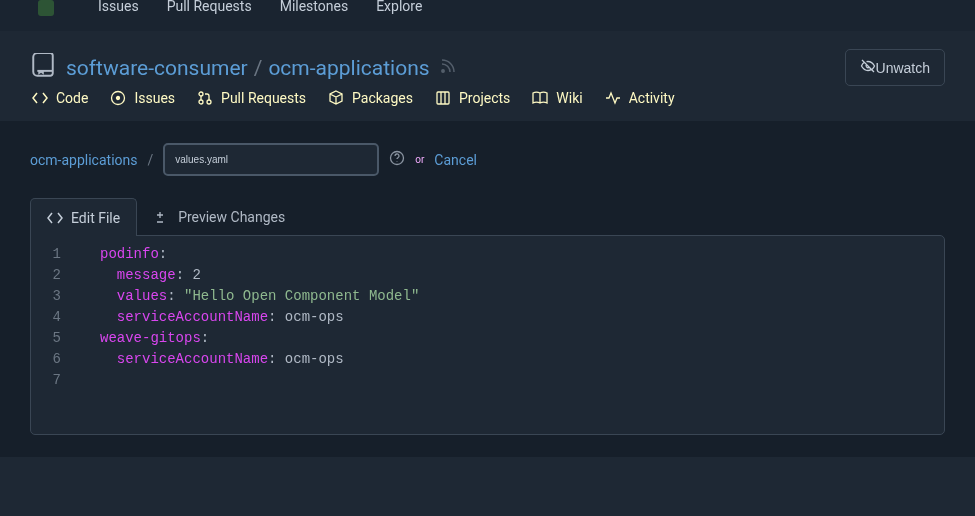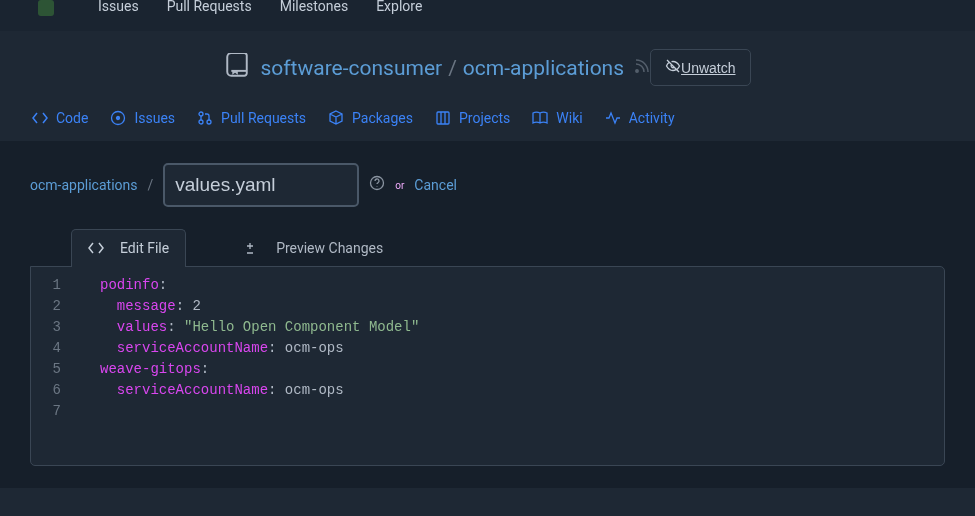--- a/index.html
+++ b/index.html
@@ -40,22 +40,21 @@
       top: -2px;
     }
     .repo-header {
       background: #1e2834;
       padding: 18px 30px 0 30px;
       border-bottom: 1px solid transparent;
     }
     .repo-title-row {
       display: flex;
       align-items: center;
-      justify-content: center;
-      margin-bottom: 20px;
+      justify-content: space-between;
     }
     .repo-title-left {
       display: flex;
       align-items: center;
       gap: 10px;
     }
     .repo-icon svg {
       width: 26px;
       height: 26px;
     }
@@ -80,32 +79,31 @@
       display: flex;
       align-items: center;
       gap: 0;
       background: transparent;
       border: 1px solid #3a4654;
       color: #c5ced9;
       padding: 8px 14px;
       border-radius: 5px;
       font-size: 14px;
       cursor: pointer;
-      text-decoration: underline;
     }
     .repo-tabs {
       display: flex;
       gap: 18px;
       padding-bottom: 10px;
     }
     .repo-tab {
       display: flex;
       align-items: flex-start;
       gap: 8px;
-      color: #3b82f6;
+      color: #fef9c3;
       font-size: 14px;
       cursor: pointer;
       padding: 4px 2px;
     }
     .repo-tab svg {
       width: 16px;
       height: 16px;
     }
     .content {
       background: #161f2a;
@@ -125,48 +123,47 @@
     .breadcrumb-sep {
       color: #6b7683;
       font-size: 14px;
     }
     .filename-input {
       background: #1e2834;
       border: 2px solid #4a5868;
       border-radius: 5px;
       padding: 9px 10px;
       color: #c5ced9;
-      font-size: 19px;
-      width: 196px;
+      font-size: 10px;
+      width: 216px;
     }
     .help-icon {
       color: #8a94a1;
     }
     .or-text {
       color: #f0abfc;
       font-size: 10px;
     }
     .cancel-link {
       color: #5c9dd6;
       font-size: 14px;
       cursor: pointer;
     }
     .editor-tabs {
       display: flex;
       gap: 0;
     }
     .editor-tab {
       display: flex;
-      align-items: flex-start;
-      gap: 16px;
+      align-items: center;
+      gap: 8px;
       padding: 10px 16px;
       font-size: 14px;
       cursor: pointer;
       border: 1px solid transparent;
-      margin-left: 41px;
     }
     .editor-tab.active {
       border: 1px solid #3a4654;
       border-bottom: none;
       border-radius: 5px 5px 0 0;
       background: #1e2834;
       color: #c5ced9;
     }
     .editor-tab svg {
       width: 16px;

